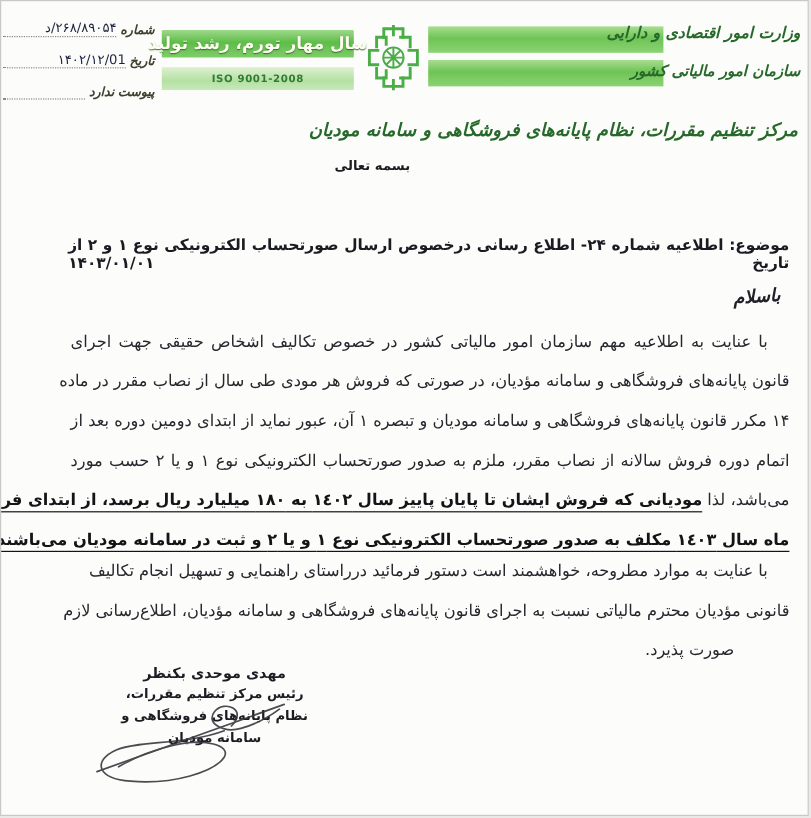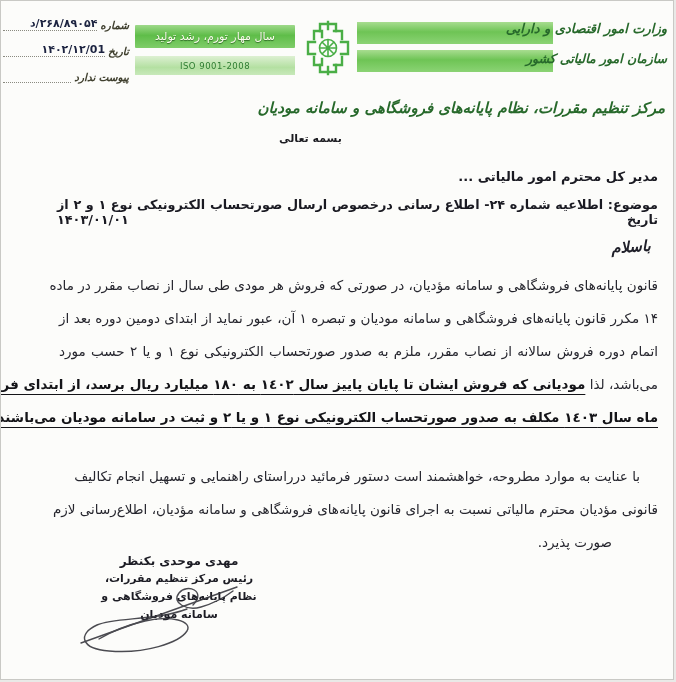--- a/index.html
+++ b/index.html
@@ -17,37 +17,37 @@
     direction:rtl;
   }
   
   .meta{
     position:absolute;left:2px;top:14px;width:126px;
     direction:rtl;font-size:10.5px;color:#3a3a33;
   }
   .meta-row{display:flex;align-items:flex-end;margin-bottom:10px;height:16px;}
   .meta-label{flex:0 0 auto;font-style:italic;font-weight:bold;color:#40402f;padding-left:3px;white-space:nowrap;margin-top:16px;}
   .meta-line{flex:1 1 auto;border-bottom:1.2px dotted #8a8a80;text-align:right;}
-  .meta-value{font-weight:bold;color:#1c2340;font-size:11px;white-space:nowrap;text-align:center;}
+  .meta-value{font-weight:normal;color:#1c2340;font-size:11px;white-space:nowrap;text-align:center;}
   
   .banner{position:absolute;left:134px;top:24px;width:160px;}
   .banner-bar1{
     height:23px;display:flex;align-items:center;justify-content:center;
     background:linear-gradient(180deg,#9ed98a 0%,#5fbd49 45%,#7fcd69 100%);
     border-radius:1px;
   }
   .banner-bar1 span{
-    font-size:11px;font-weight:normal;color:#fdfdef;
+    font-size:14px;font-weight:bold;color:#fdfdef;
     text-shadow:0 1px 1px #2e6b25;white-space:nowrap;
   }
   .banner-bar2{
     margin-top:8px;height:19px;display:flex;align-items:center;justify-content:center;
     background:linear-gradient(180deg,#ddf0d2 0%,#b4e0a2 60%,#c8e9ba 100%);
   }
-  .banner-bar2 span{font-size:8.5px;font-weight:normal;color:#2f7d32;letter-spacing:.5px;text-align:right;}
+  .banner-bar2 span{font-size:8.5px;font-weight:bold;color:#2f7d32;letter-spacing:.5px;text-align:right;}
   
   .emblem{position:absolute;left:302px;top:16px;}
   
   .hbar{
     position:absolute;left:356px;width:196px;height:22px;
     background:linear-gradient(180deg,#a8dd90 0%,#6ec455 45%,#8bd374 100%);
   }
   .hbar1{top:21px;}
   .hbar2{top:49px;}
   .org{
@@ -139,26 +139,26 @@
 
   <div class="hbar hbar1"></div>
   <div class="hbar hbar2"></div>
 
   <div class="org org1">وزارت امور اقتصادی و دارایی</div>
   <div class="org org2">سازمان امور مالیاتی کشور</div>
   <div class="org org3">مرکز تنظیم مقررات، نظام پایانه‌های فروشگاهی و سامانه مودیان</div>
 
   <div class="besmele">بسمه تعالی</div>
 
-  <div class="addressee">مدیر کل محترم امور مالیاتی ...</div>
   <div class="subject">موضوع: اطلاعیه شماره ۲۴- اطلاع رسانی درخصوص ارسال صورتحساب الکترونیکی نوع ۱ و ۲ از تاریخ ۱۴۰۳/۰۱/۰۱</div>
 
   <div class="salutation">باسلام</div>
 
   <div class="body1">
+    <div class="bline indent">با عنایت به اطلاعیه مهم سازمان امور مالیاتی کشور در خصوص تکالیف اشخاص حقیقی جهت اجرای</div>
     <div class="bline">قانون پایانه‌های فروشگاهی و سامانه مؤدیان، در صورتی که فروش هر مودی طی سال از نصاب مقرر در ماده</div>
     <div class="bline">۱۴ مکرر قانون پایانه‌های فروشگاهی و سامانه مودیان و تبصره ۱ آن، عبور نماید از ابتدای دومین دوره بعد از</div>
     <div class="bline">اتمام دوره فروش سالانه از نصاب مقرر، ملزم به صدور صورتحساب الکترونیکی نوع ۱ و یا ۲ حسب مورد</div>
     <div class="bline"><span>می‌باشد، لذا </span><span class="bold-ul">مودیانی که فروش ایشان تا پایان پاییز سال ١٤٠٢ به ١٨٠ میلیارد ریال برسد، از ابتدای فروردین</span></div>
     <div class="bline bold-ul">ماه سال ١٤٠٣ مکلف به صدور صورتحساب الکترونیکی نوع ۱ و یا ۲ و ثبت در سامانه مودیان می‌باشند.</div>
   </div>
 
   <div class="body2">
     <div class="bline indent">با عنایت به موارد مطروحه، خواهشمند است دستور فرمائید درراستای راهنمایی و تسهیل انجام تکالیف</div>
     <div class="bline">قانونی مؤدیان محترم مالیاتی نسبت به اجرای قانون پایانه‌های فروشگاهی و سامانه مؤدیان، اطلاع‌رسانی لازم</div>

